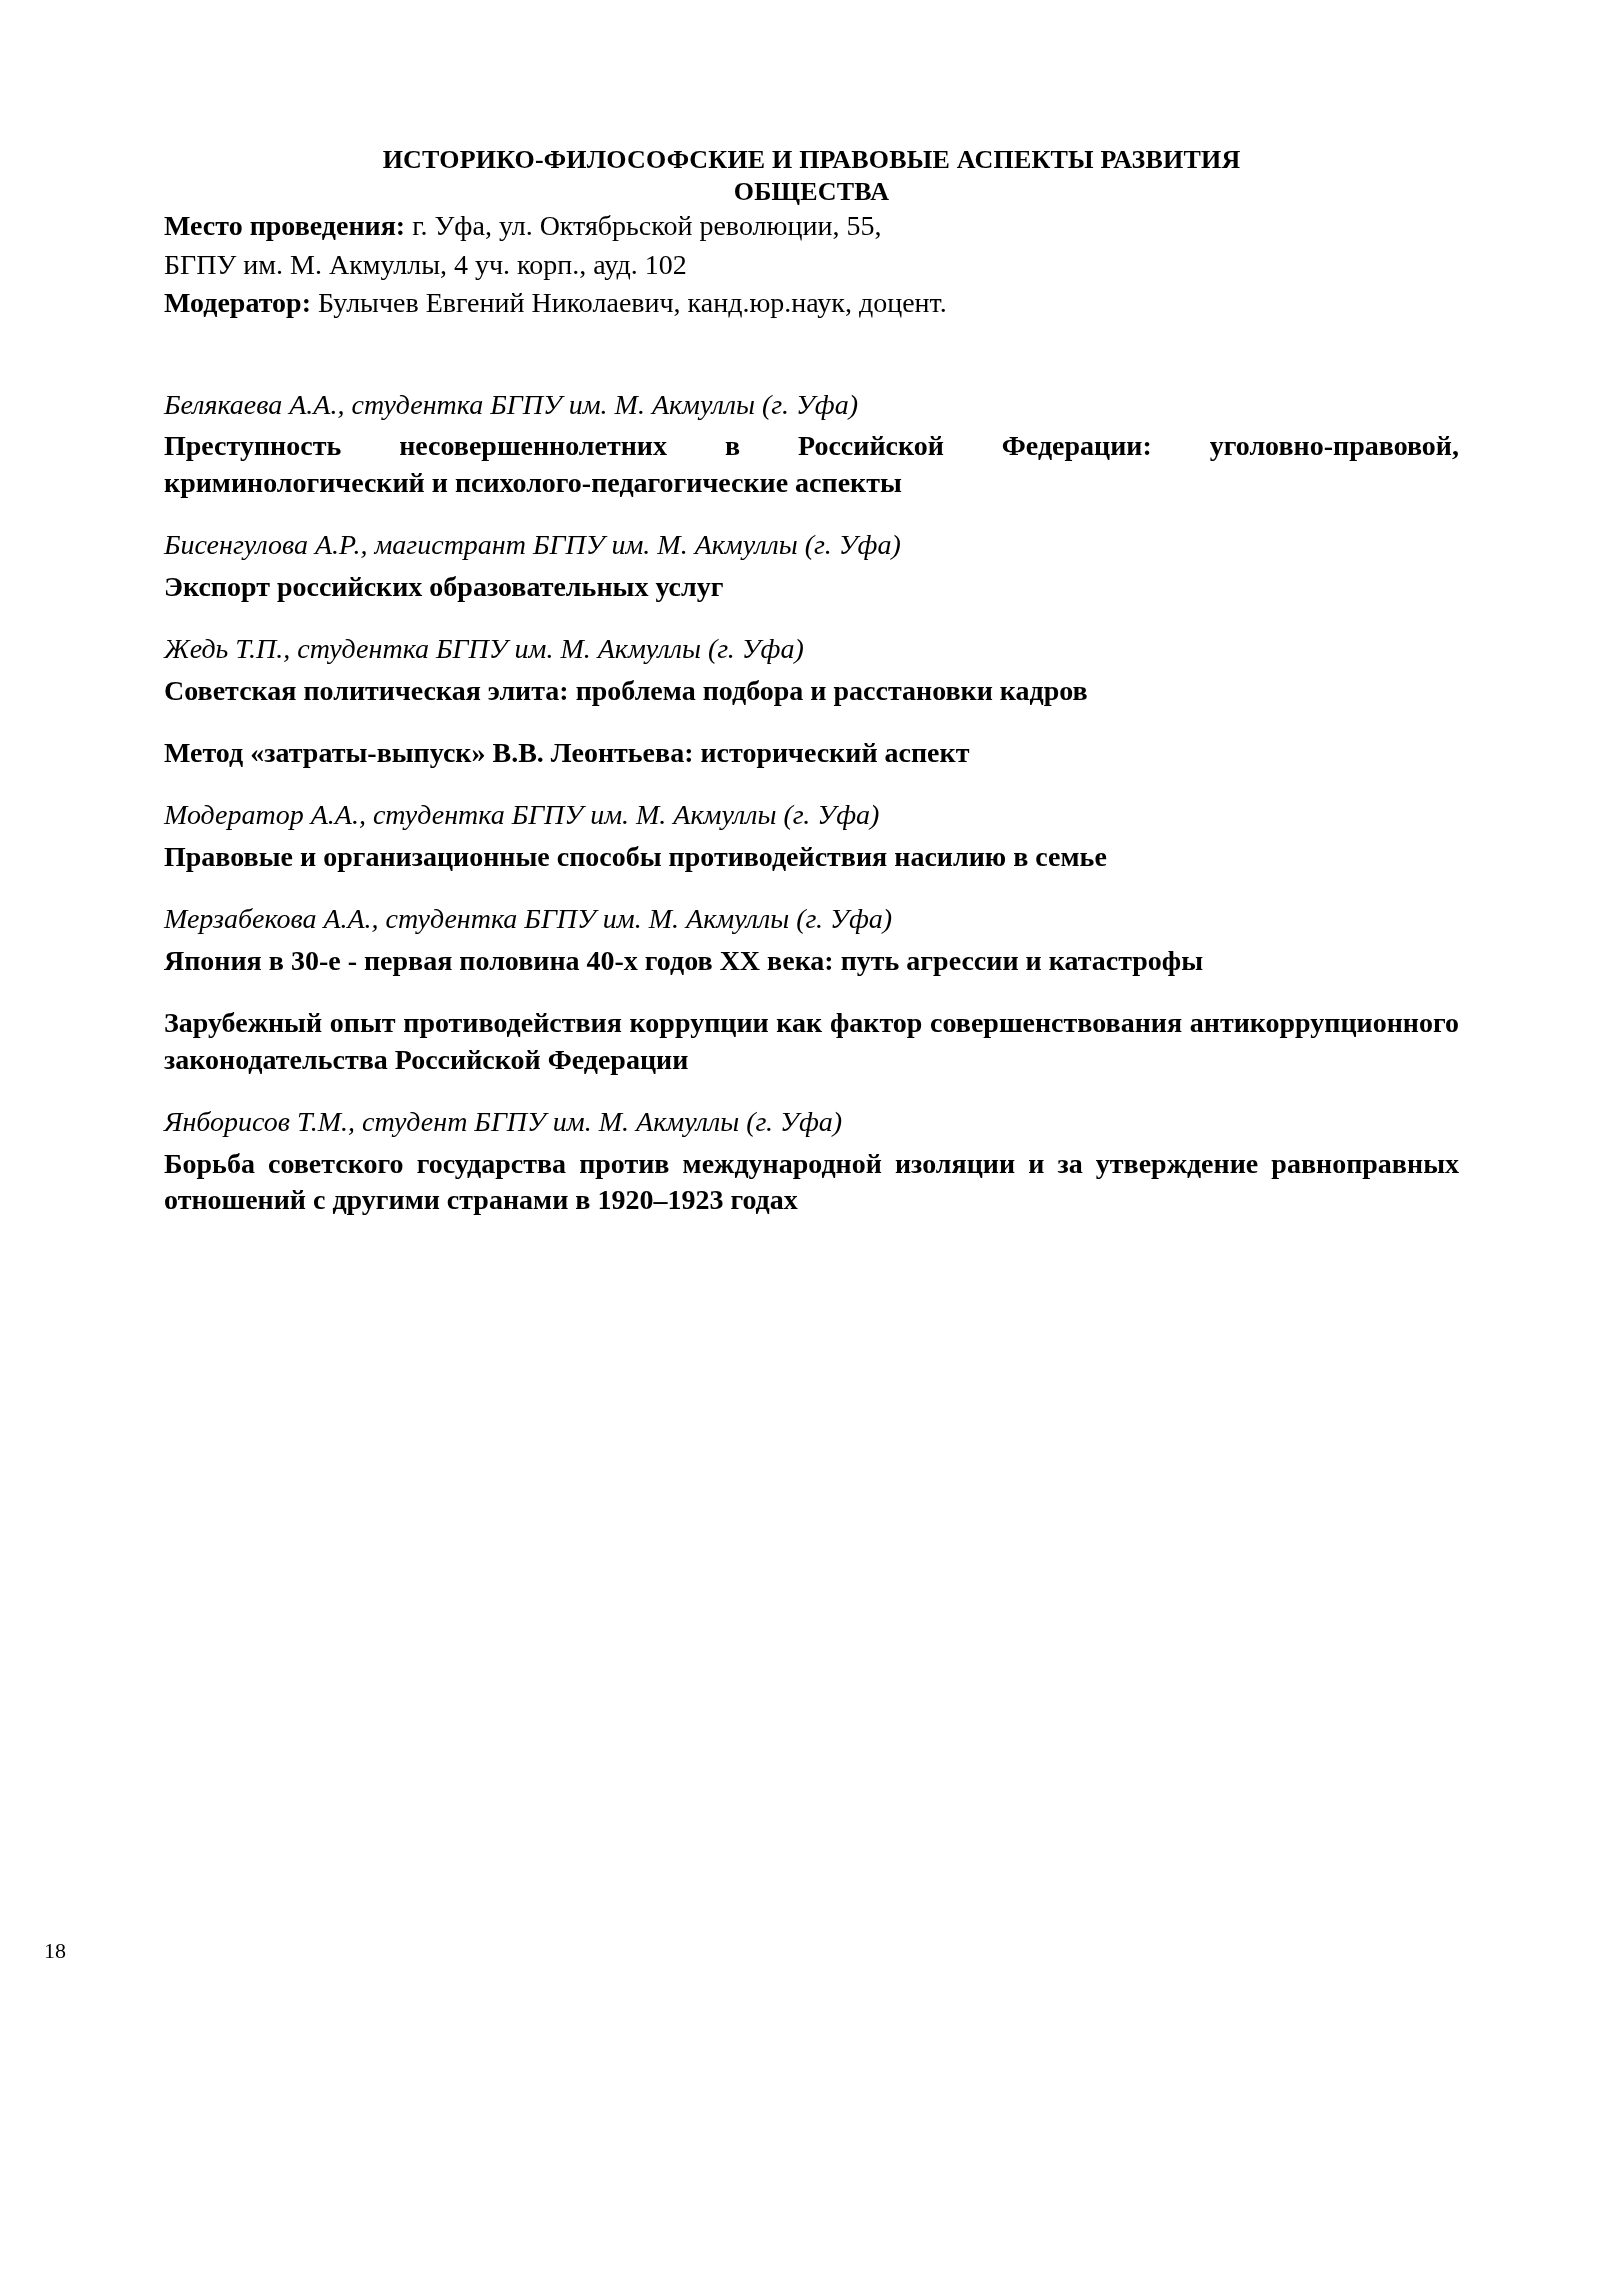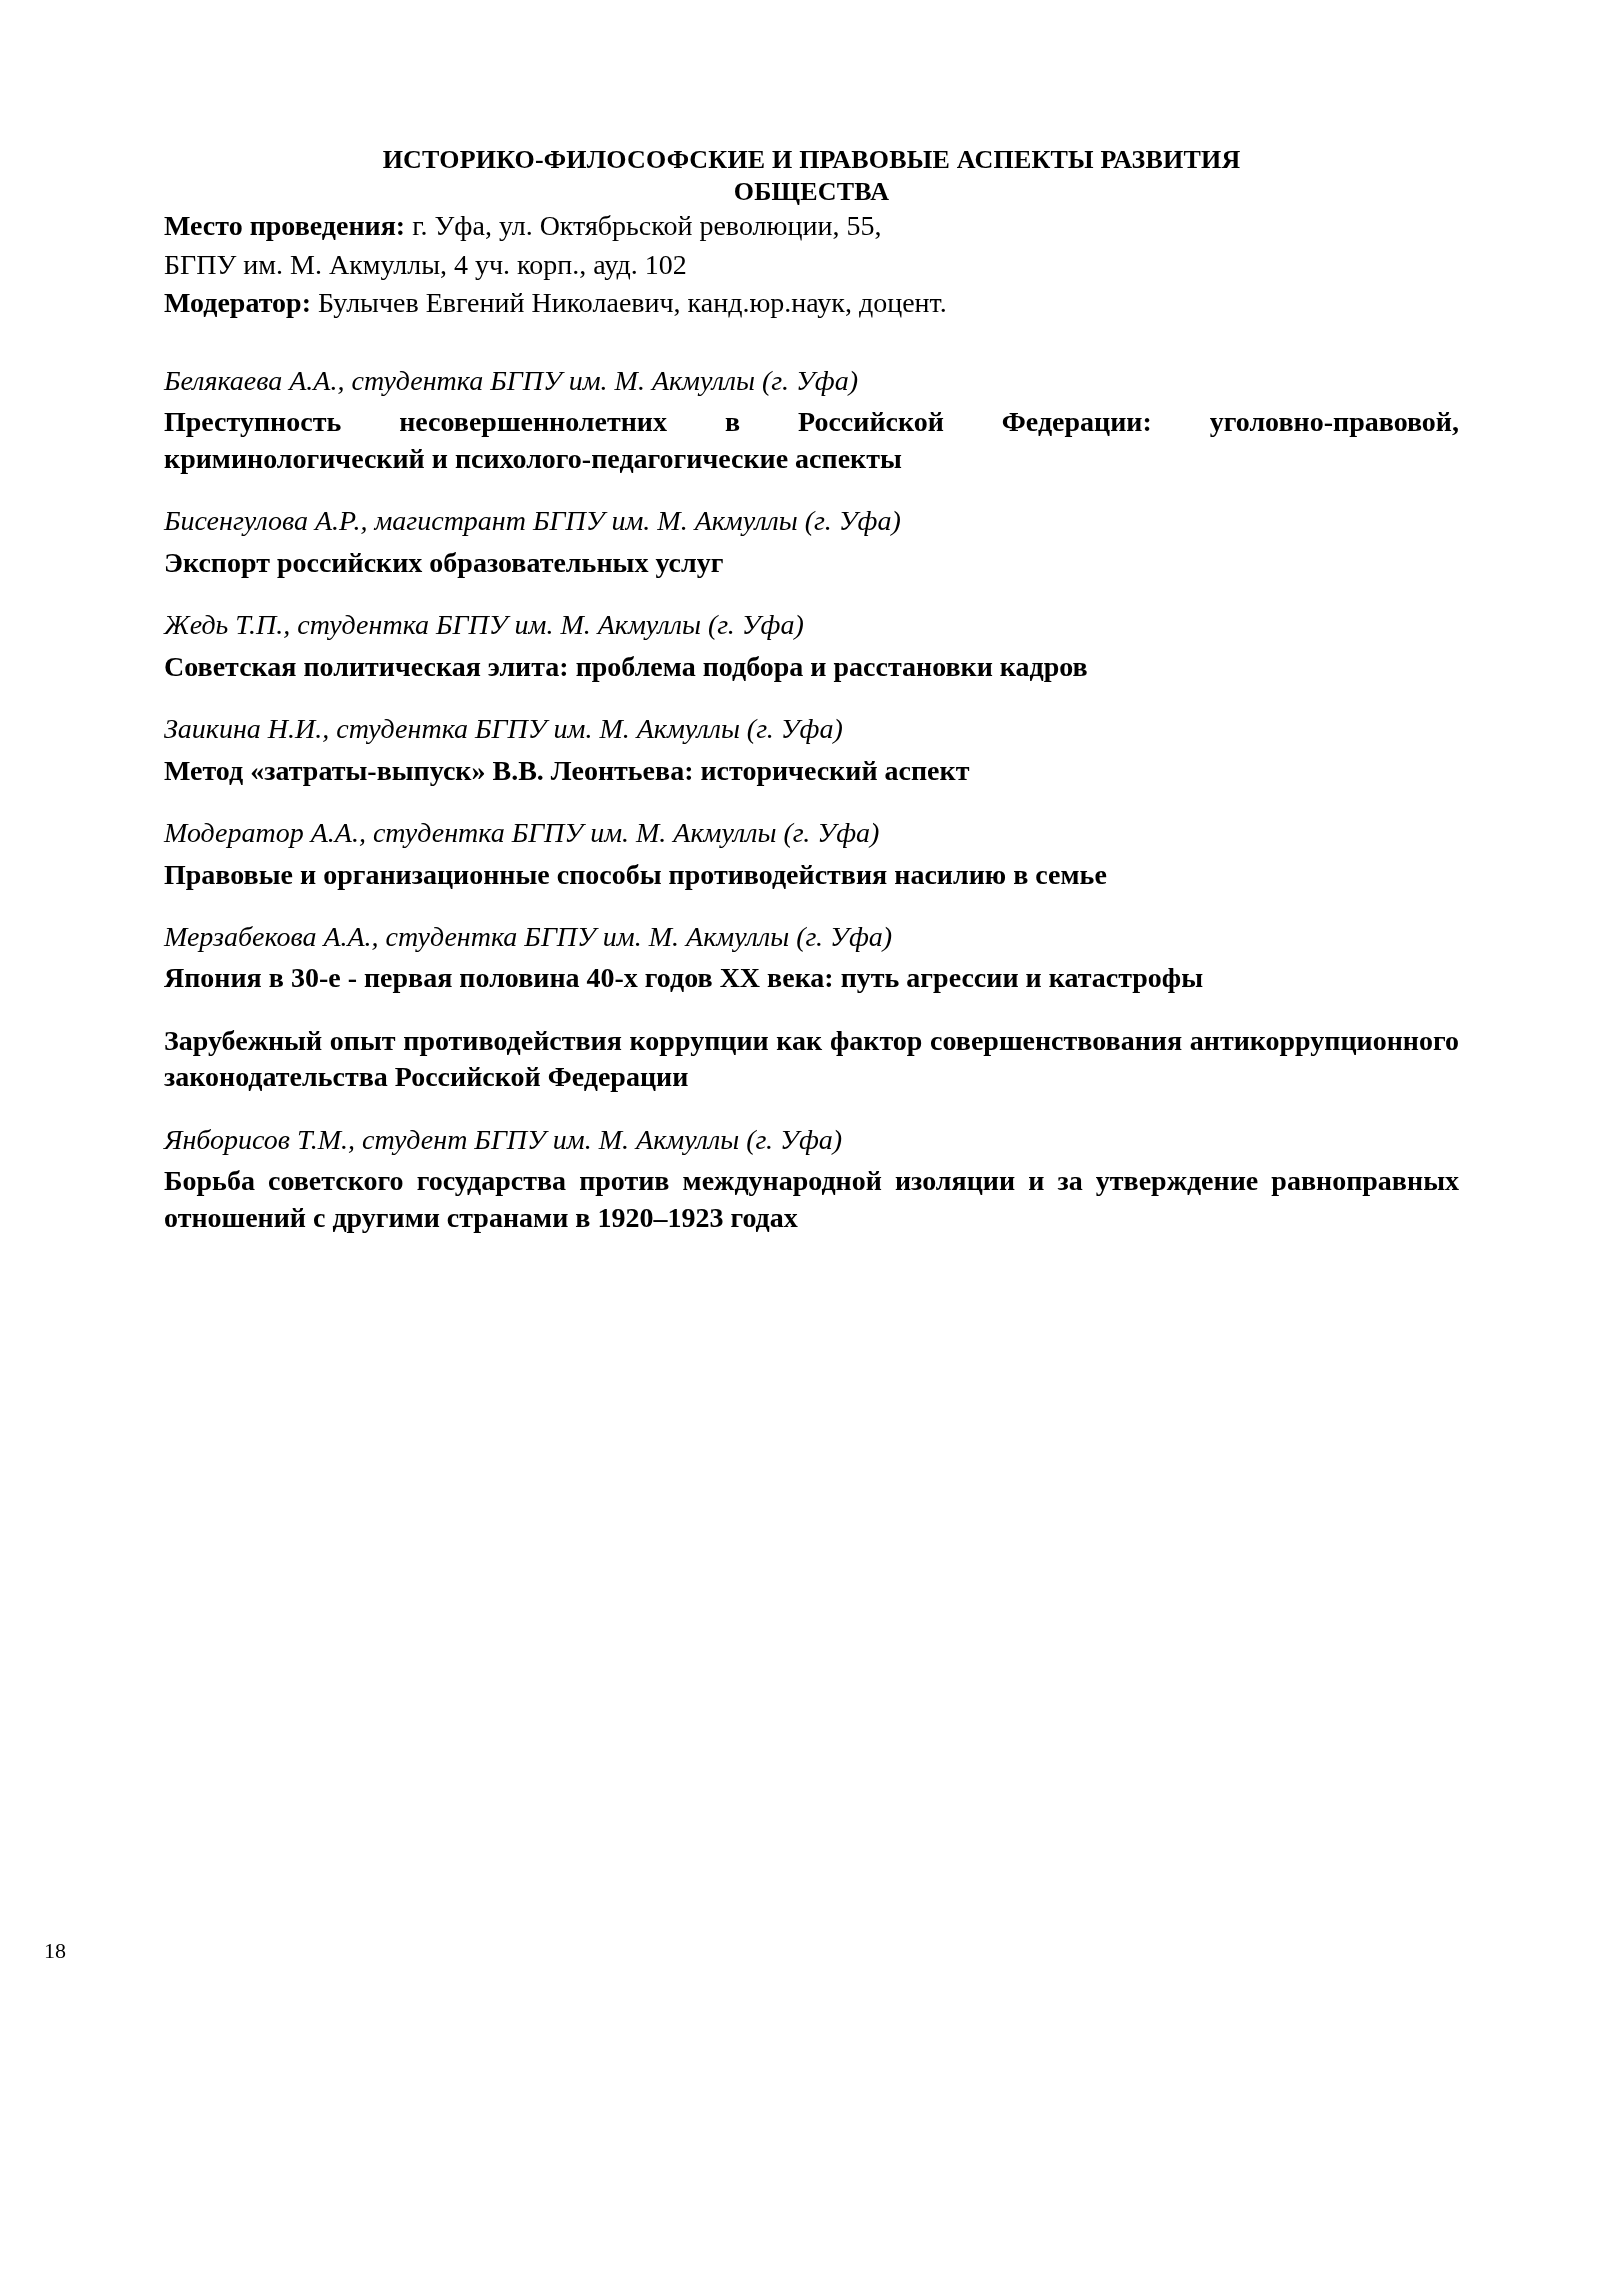--- a/index.html
+++ b/index.html
@@ -32,21 +32,21 @@
     font-size: 28px;
     line-height: 1.36;
   }
   .venue-line {
     display: block;
   }
   .venue-line b {
     font-weight: bold;
   }
   .entries {
-    margin-top: 41px;
+    margin-top: 65px;
   }
   .entry {
     margin-bottom: 26px;
   }
   .entry-author {
     font-style: italic;
     font-size: 28px;
     line-height: 1.3;
     margin-bottom: 5.2px;
   }
@@ -96,21 +96,20 @@
       <div class="entry-author">Бисенгулова А.Р., магистрант БГПУ им. М. Акмуллы (г. Уфа)</div>
       <div class="entry-title">Экспорт российских образовательных услуг</div>
     </div>
 
     <div class="entry">
       <div class="entry-author">Жедь Т.П., студентка БГПУ им. М. Акмуллы (г. Уфа)</div>
       <div class="entry-title">Советская политическая элита: проблема подбора и расстановки кадров</div>
     </div>
 
     <div class="entry">
-      <div class="entry-author">Заикина Н.И., студентка БГПУ им. М. Акмуллы (г. Уфа)</div>
       <div class="entry-title">Метод «затраты-выпуск» В.В. Леонтьева: исторический аспект</div>
     </div>
 
     <div class="entry">
       <div class="entry-author">Модератор А.А., студентка БГПУ им. М. Акмуллы (г. Уфа)</div>
       <div class="entry-title justified">Правовые и организационные способы противодействия насилию в семье</div>
     </div>
 
     <div class="entry">
       <div class="entry-author">Мерзабекова А.А., студентка БГПУ им. М. Акмуллы (г. Уфа)</div>

